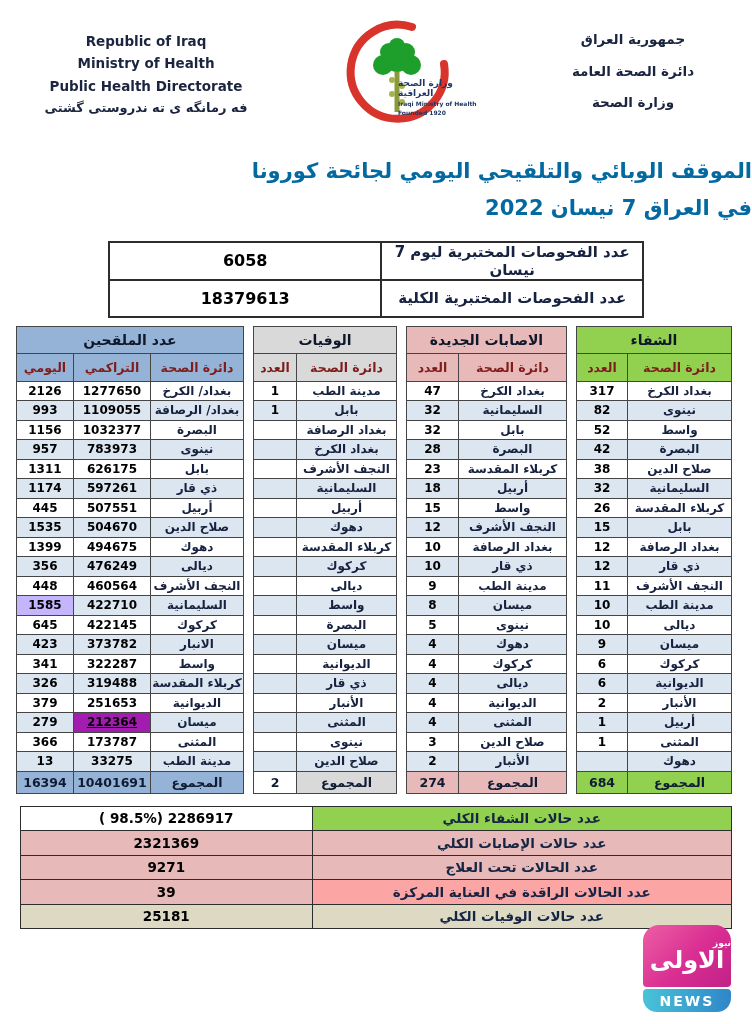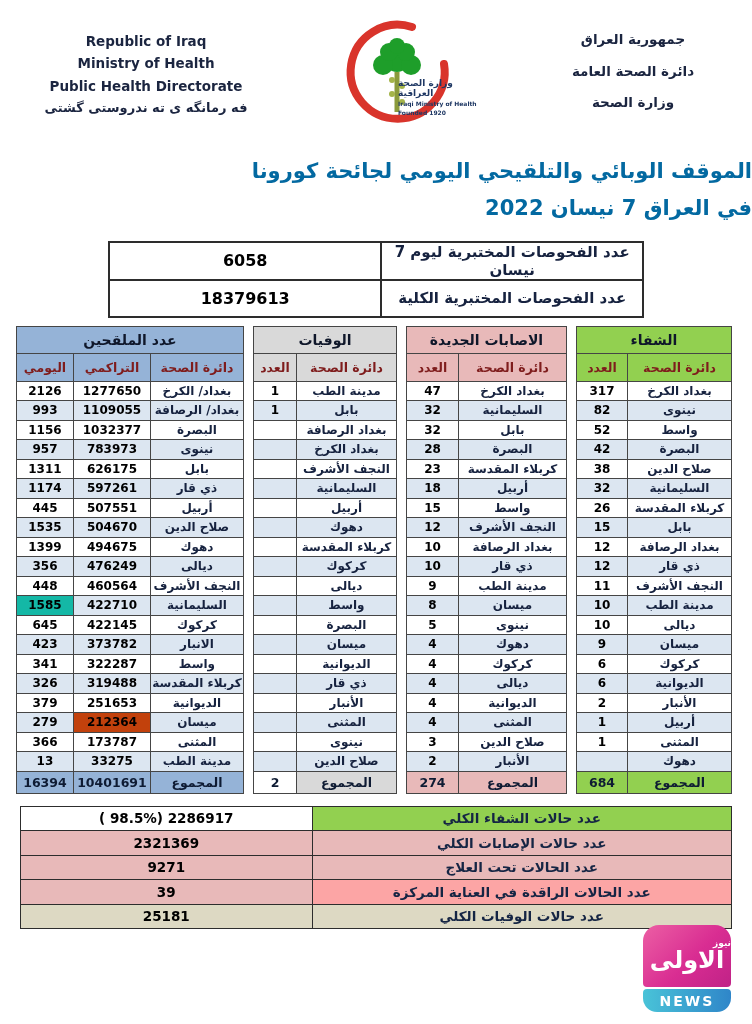--- a/index.html
+++ b/index.html
@@ -499,21 +499,21 @@
             <td class="num" dir="ltr" style="background: rgb(220, 230, 241);">356</td>
           </tr>
           <tr>
             <td class="name">النجف الأشرف</td>
             <td class="num" dir="ltr">460564</td>
             <td class="num" dir="ltr">448</td>
           </tr>
           <tr>
             <td class="name" style="background: rgb(220, 230, 241);">السليمانية</td>
             <td class="num" dir="ltr" style="background: rgb(220, 230, 241);">422710</td>
-            <td class="num" dir="ltr" style="background: #14b8a6;">1585</td>
+            <td class="num" dir="ltr" style="background: #c4b5fd;">1585</td>
           </tr>
           <tr>
             <td class="name">كركوك</td>
             <td class="num" dir="ltr">422145</td>
             <td class="num" dir="ltr">645</td>
           </tr>
           <tr>
             <td class="name" style="background: rgb(220, 230, 241);">الانبار</td>
             <td class="num" dir="ltr" style="background: rgb(220, 230, 241);">373782</td>
             <td class="num" dir="ltr" style="background: rgb(220, 230, 241);">423</td>
@@ -528,21 +528,21 @@
             <td class="num" dir="ltr" style="background: rgb(220, 230, 241);">319488</td>
             <td class="num" dir="ltr" style="background: rgb(220, 230, 241);">326</td>
           </tr>
           <tr>
             <td class="name">الديوانية</td>
             <td class="num" dir="ltr">251653</td>
             <td class="num" dir="ltr">379</td>
           </tr>
           <tr>
             <td class="name" style="background: rgb(220, 230, 241);">ميسان</td>
-            <td class="num" dir="ltr" style="background: #c2410c;">212364</td>
+            <td class="num" dir="ltr" style="background: #a21caf; text-decoration: underline;">212364</td>
             <td class="num" dir="ltr" style="background: rgb(220, 230, 241);">279</td>
           </tr>
           <tr>
             <td class="name">المثنى</td>
             <td class="num" dir="ltr">173787</td>
             <td class="num" dir="ltr">366</td>
           </tr>
           <tr>
             <td class="name" style="background: rgb(220, 230, 241);">مدينة الطب</td>
             <td class="num" dir="ltr" style="background: rgb(220, 230, 241);">33275</td>

